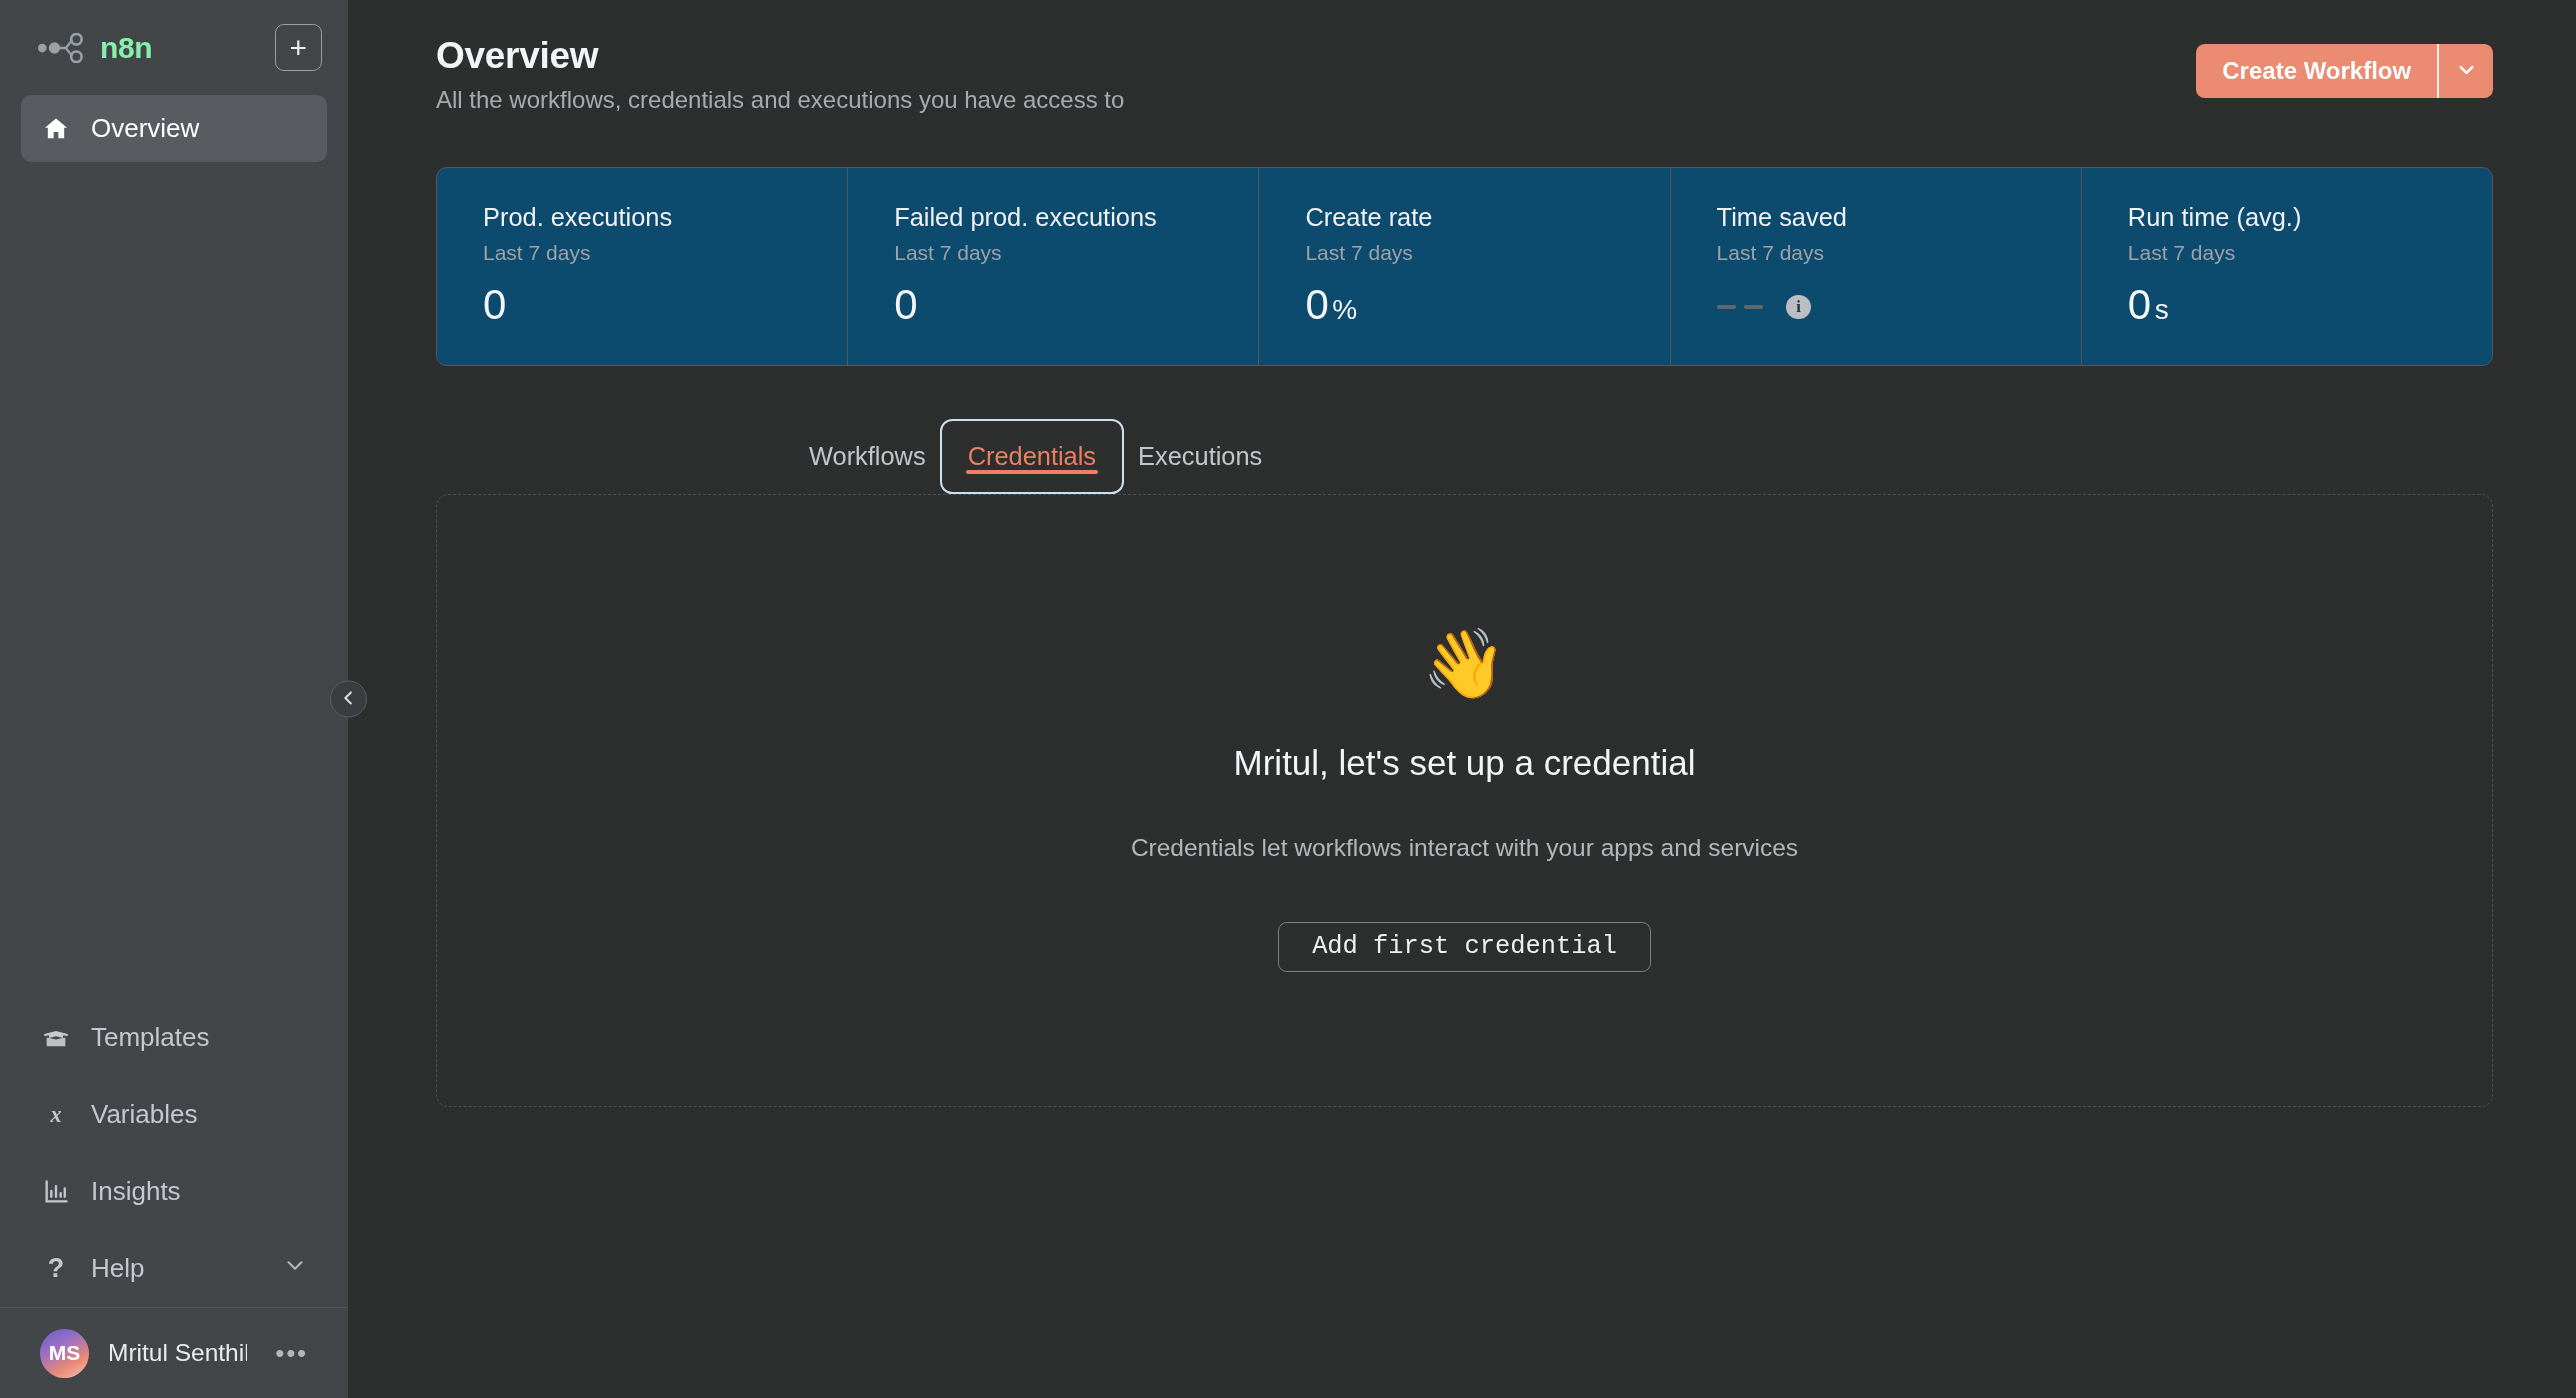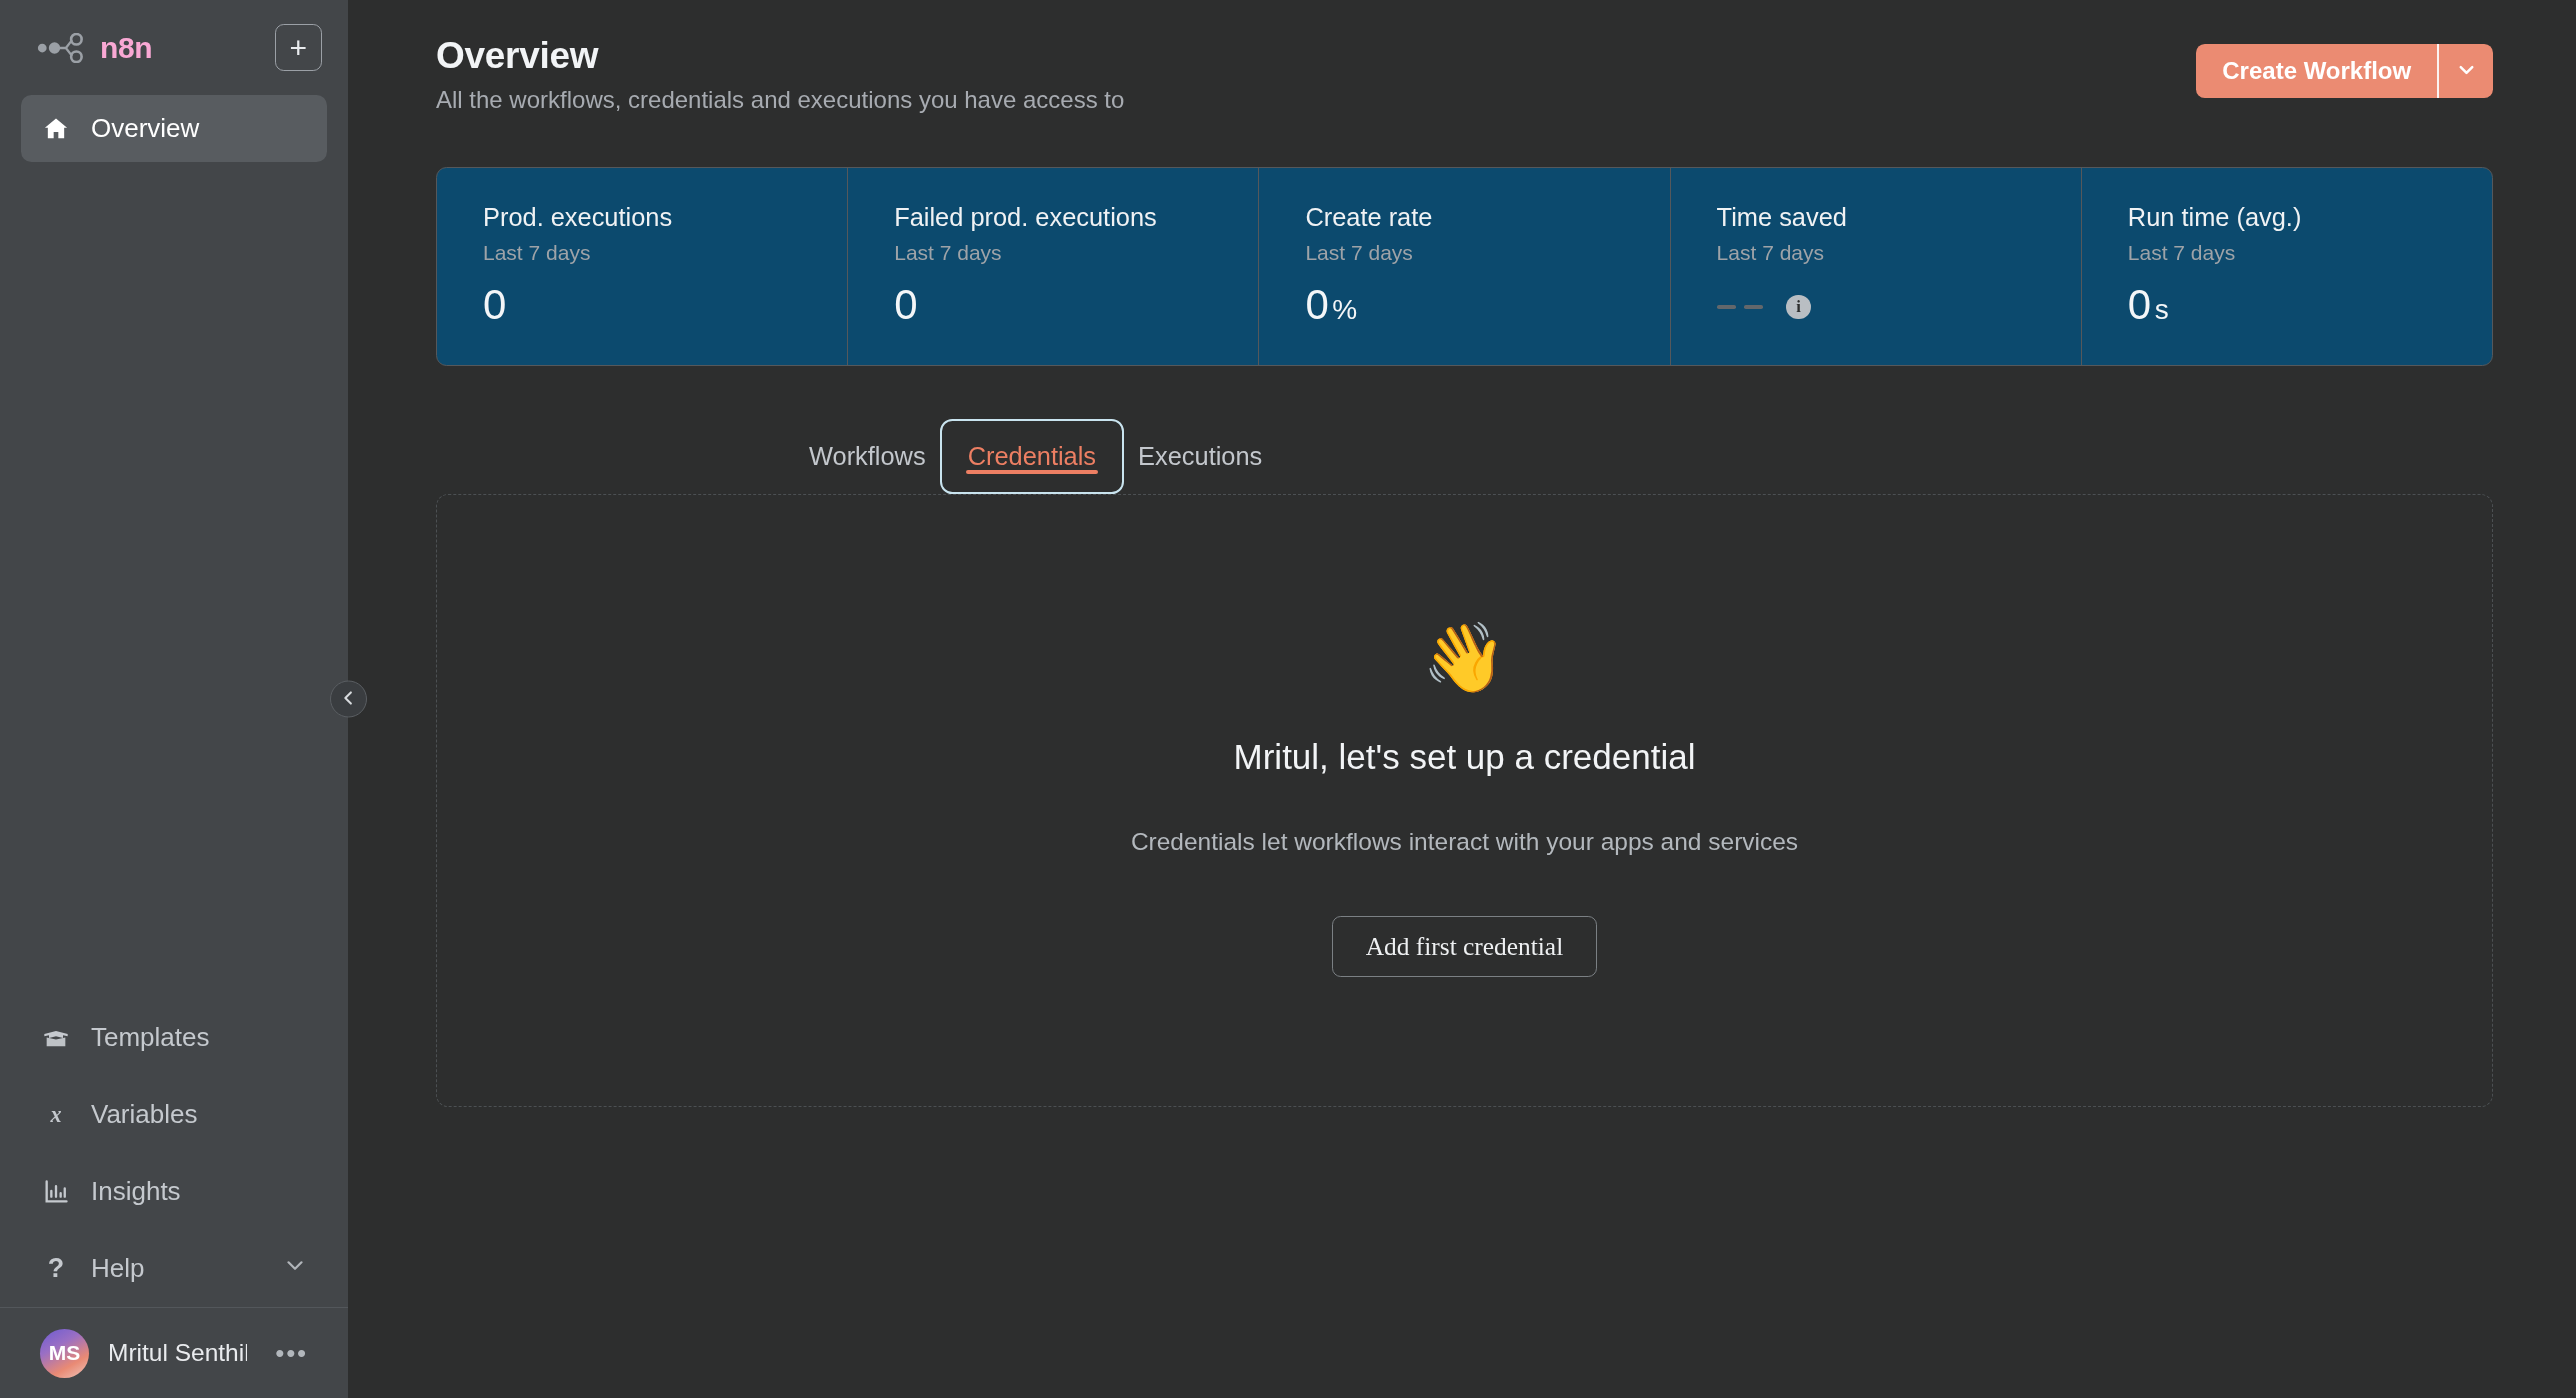--- a/index.html
+++ b/index.html
@@ -19,21 +19,21 @@
     position: relative;
     flex: 0 0 348px;
   }
   .sb-top { padding: 21px 21px 0 21px; }
   .sb-brandrow {
     display: flex; align-items: center; justify-content: space-between;
     height: 53px; padding-left: 16px; padding-right: 5.3px;
   }
   .brand { display: flex; align-items: center; gap: 14px; }
   .brand-logo { width: 49px; height: 30px; display: block; }
-  .brand-name { color: #f9a8d4; font-size: 30px; font-weight: 700; letter-spacing: -0.4px; }
+  .brand-name { color: #86efac; font-size: 30px; font-weight: 700; letter-spacing: -0.4px; }
   .plus-btn {
     width: 47px; height: 47px; border: 1.8px solid #9ba0a6; border-radius: 8.8px;
     background: transparent; color: #e9ebee; font-size: 30px; line-height: 42px;
     text-align: center; cursor: pointer; font-weight: 400;
   }
   .sb-item {
     display: flex; align-items: center; gap: 19px;
     height: 67px; margin: 0 21px; padding: 0 19px;
     border-radius: 10.5px; color: #c5c9ce; font-size: 26px; cursor: pointer;
   }
@@ -128,22 +128,22 @@
     margin: 0 83px 0 88px; height: 613px;
     border: 1.8px dashed #4c5053; border-radius: 12.3px;
     display: flex; flex-direction: column; align-items: center; justify-content: center;
   }
   .wave { font-size: 68px; line-height: 1; margin-bottom: 46px; }
   .empty-title { color: #f2f4f6; font-size: 35px; font-weight: 400; }
   .empty-sub { color: #b3b8bd; font-size: 24.5px; margin-top: 51px; }
   .empty-btn {
     margin-top: 60px; background: transparent; color: #eef0f2;
     border: 1.8px solid #7b8084; border-radius: 8.8px;
-    font-size: 25.4px; padding: 0 33px; height: 61px; cursor: pointer;
-    font-family: Liberation Serif, serif;
+    font-size: 25.4px; padding: 0 33px; height: 50px; cursor: pointer;
+    font-family: Liberation Mono, monospace;
   }
 </style>
 </head>
 <body>
 
 <div class="app">
 
   <aside class="sidebar">
     <div class="sb-top">
       <div class="sb-brandrow">

